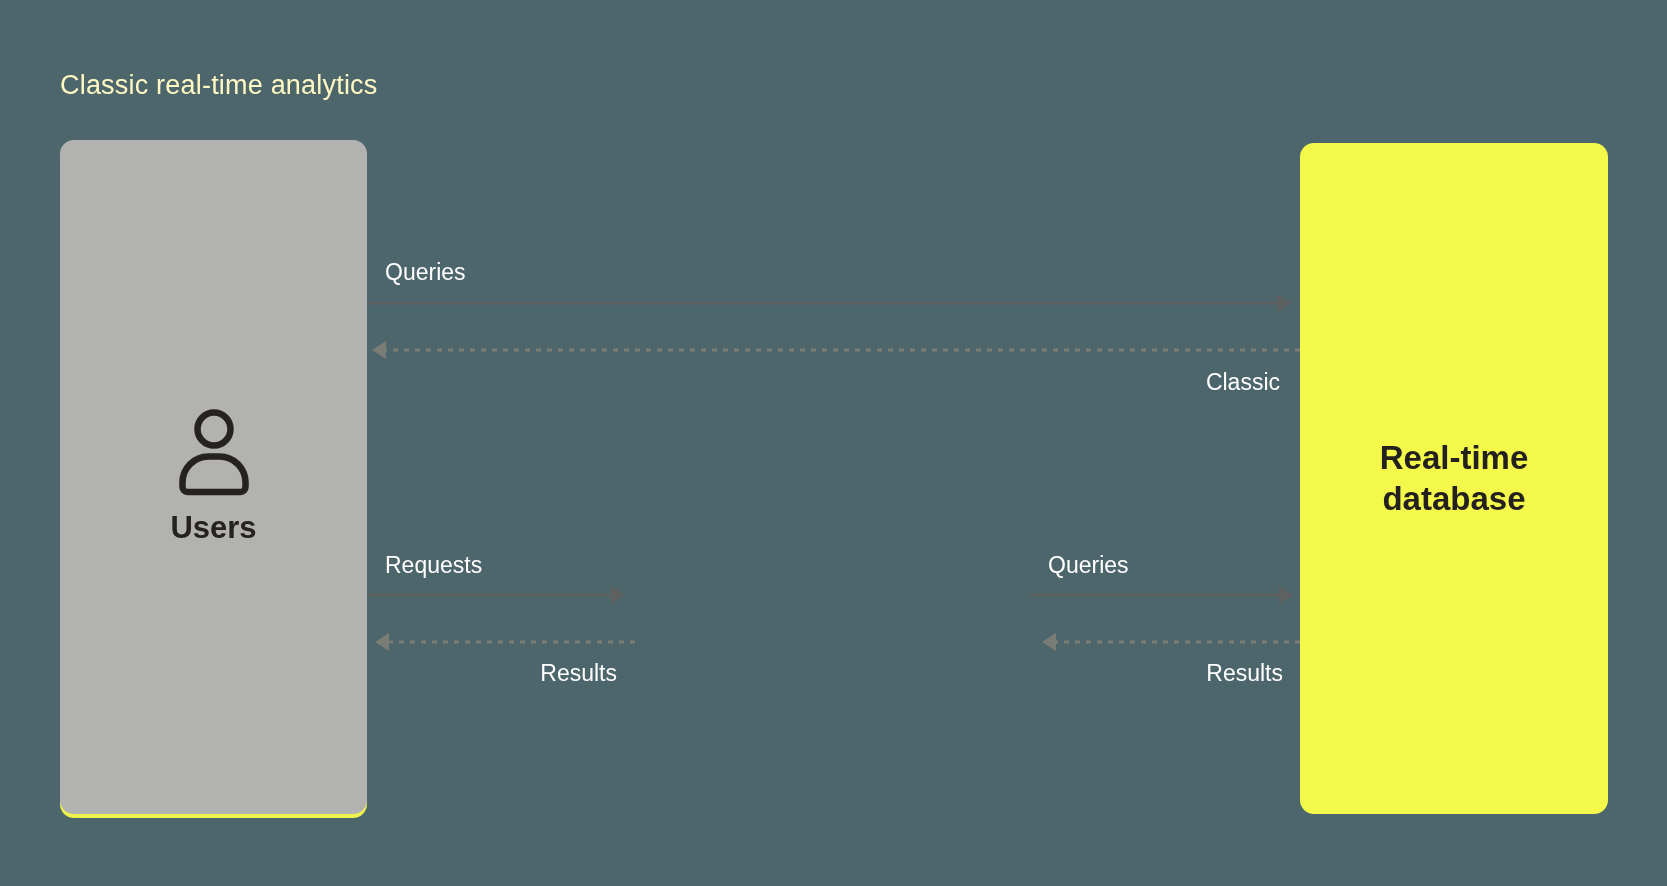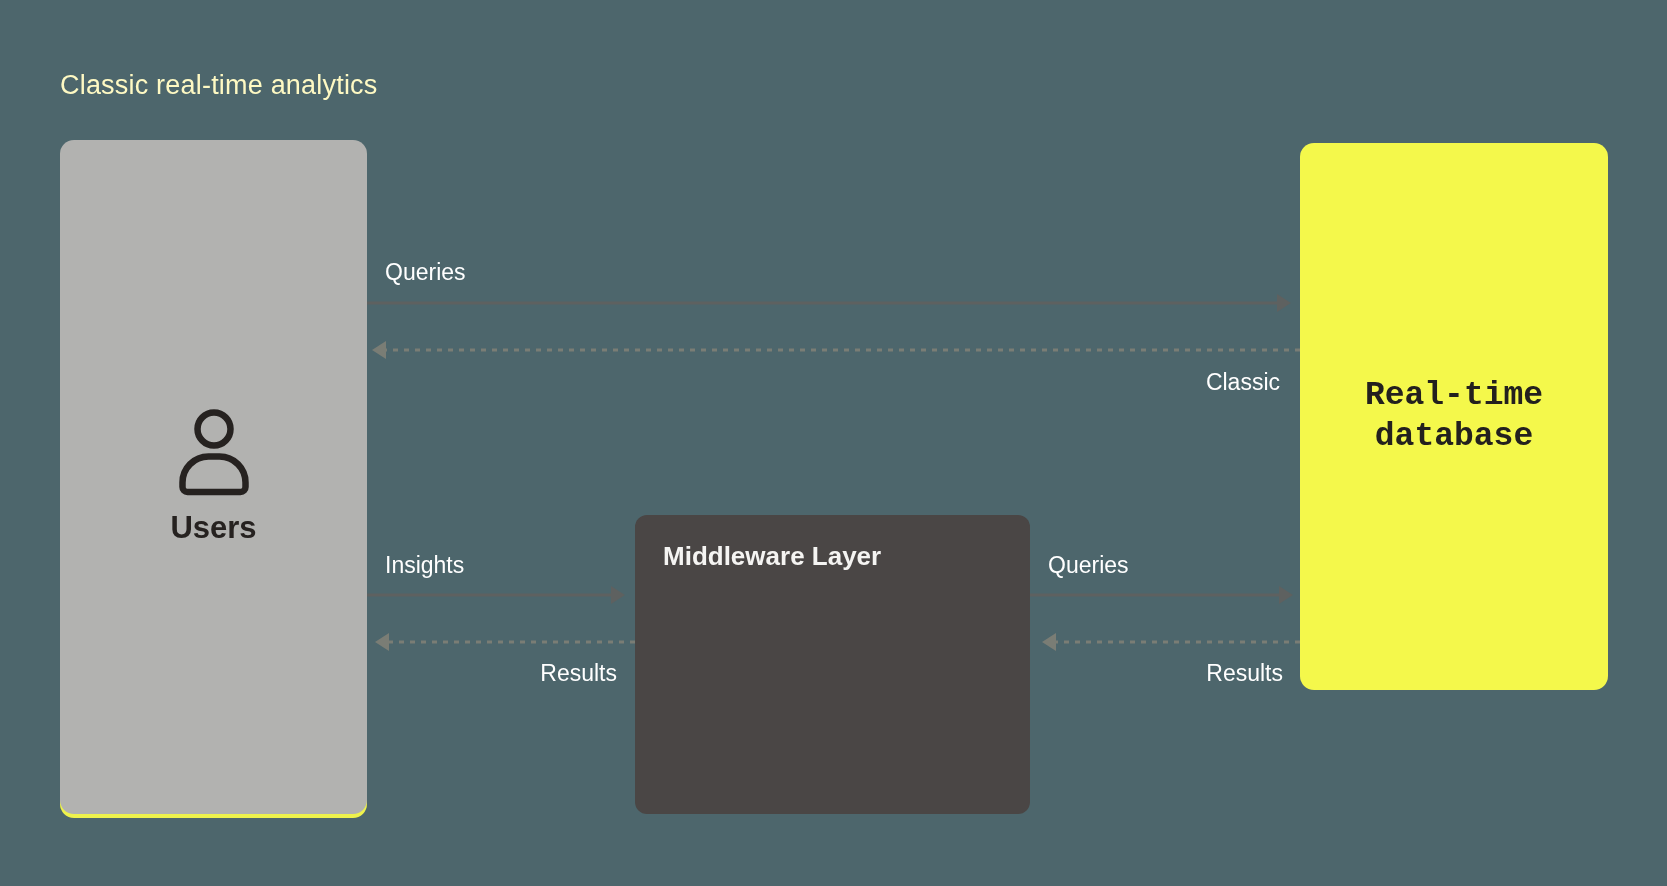--- a/index.html
+++ b/index.html
@@ -72,24 +72,23 @@
     justify-content:flex-start;
     padding:26px 28px;
   }
   .middleware-label{
     color:var(--light_text);
     font-size:26px;
     font-weight:700;
   }
   .database-box{
     left:1300px; top:143px;
-    width:308px; height:547px;
+    width:308px; height:671px;
     background:var(--database_box);
     border-radius:14px;
-    font-family:Liberation Mono, monospace;
   }
   .database-label{
     color:#23201e;
     font-size:33px;
     font-weight:700;
     line-height:1.22;
     text-align:center;
     max-width:230px;
   }
   .arrows-layer{
@@ -142,23 +141,20 @@
   <div class="node users-box">
     <span>
       <svg class="person-icon" width="70" height="88" viewBox="0 0 70 88" aria-hidden="true">
         <circle class="stroke" cx="35" cy="21" r="16.5"></circle>
         <path class="stroke" d="M3.5,79 v-4.5 c0,-14.4 11.6,-26 26,-26 h11 c14.4,0 26,11.6 26,26 v4.5 a5,5 0 0 1 -5,5 h-53 a5,5 0 0 1 -5,-5 Z"></path>
       </svg>
     </span>
     <div class="users-label">Users</div>
   </div>
 
-  <div class="node middleware-box">
-    <div class="middleware-label">Middleware Layer</div>
-  </div>
 
   <div class="node database-box">
     <div class="database-label">Real-time database</div>
   </div>
 
   <svg class="arrows-layer" width="1667" height="886" viewBox="0 0 1667 886" aria-hidden="true">
 
     <g>
       <line class="arrow-line-solid" x1="367" y1="303" x2="1277" y2="303"></line>
       <path class="arrow-head-solid" d="M1291,303 L1277,294 L1277,312 Z"></path>
@@ -185,18 +181,18 @@
     </g>
 
     <g>
       <line class="arrow-line-dashed" x1="1300" y1="642" x2="1056" y2="642"></line>
       <path class="arrow-head-dashed" d="M1042,642 L1056,633 L1056,651 Z"></path>
     </g>
   </svg>
 
   <div class="arrow-label lbl-queries-top">Queries</div>
   <div class="arrow-label lbl-insights">Classic</div>
-  <div class="arrow-label lbl-requests">Insights</div>
+  <div class="arrow-label lbl-requests">Requests</div>
   <div class="arrow-label lbl-results-left">Results</div>
   <div class="arrow-label lbl-queries-right">Queries</div>
   <div class="arrow-label lbl-results-right">Results</div>
 
 </div>
 
 </body></html>

